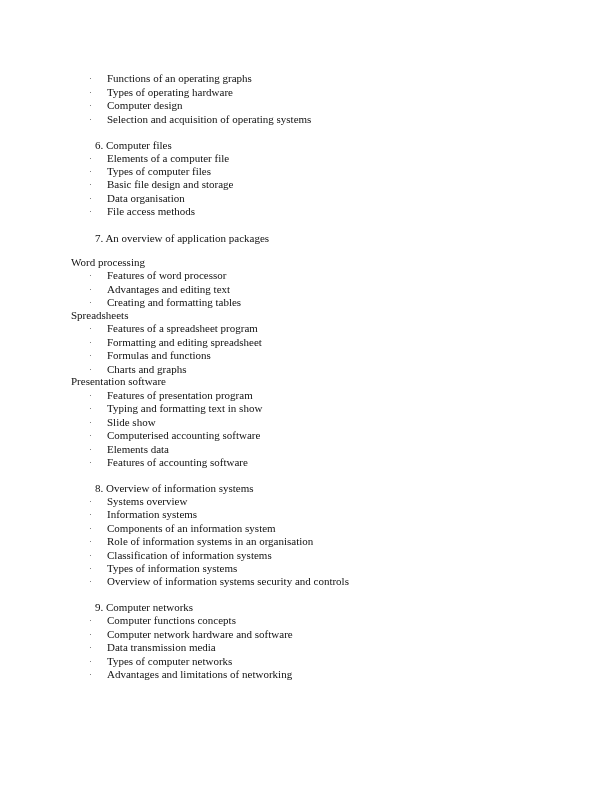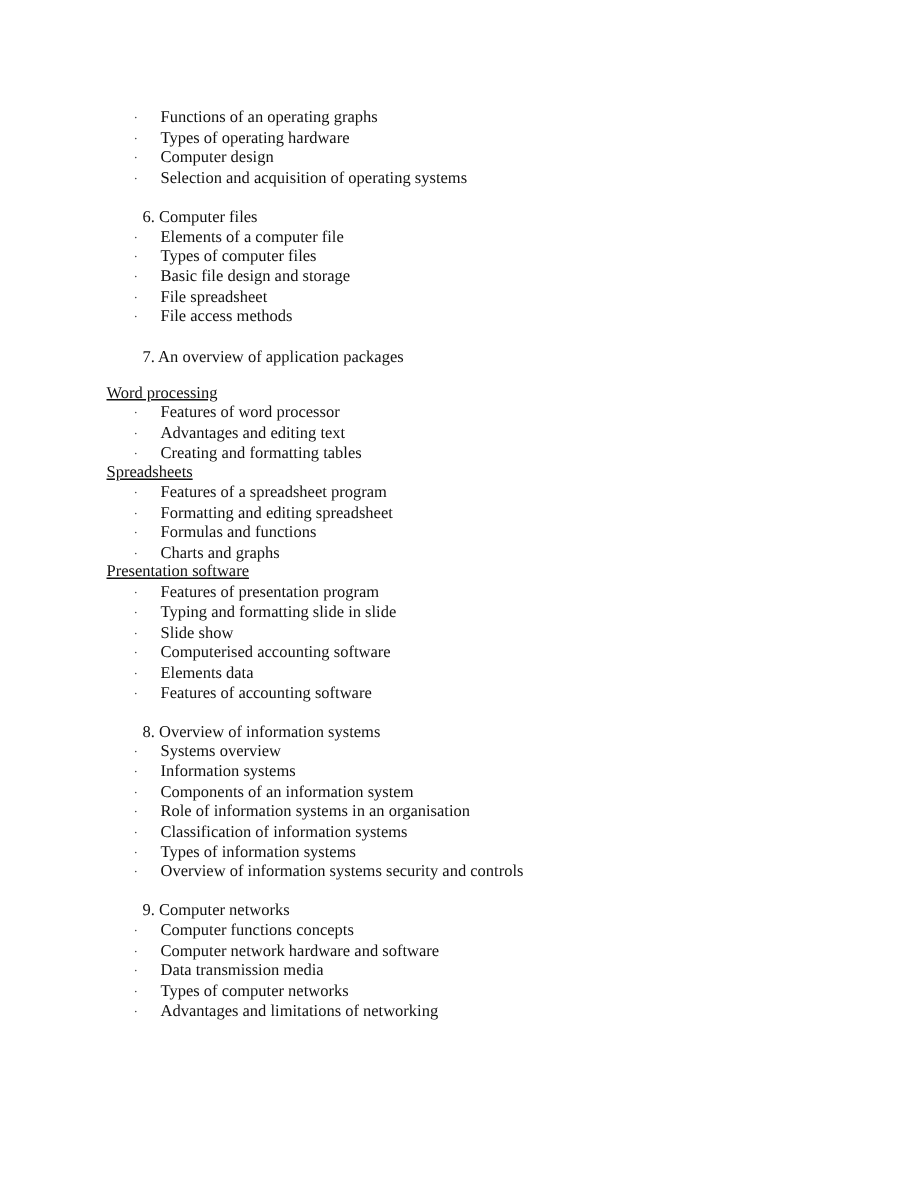--- a/index.html
+++ b/index.html
@@ -2,21 +2,21 @@
 <html><head>
   <meta charset="utf-8">
   <style>
     html, body { margin: 0; padding: 0; background: #ffffff; }
     body { width: 612px; height: 792px; position: relative; overflow: hidden;
            font-family: "Liberation Serif", "DejaVu Serif", serif; color: #111; }
     .line { position: absolute; left: 0; height: 14px; line-height: 14px; font-size: 11px; white-space: nowrap; }
     .bullet { position: absolute; left: 89px; top: 0; width: 6px; font-size: 9px; color: #444; }
     .item-text { position: absolute; left: 107px; top: 0; }
     .heading { position: absolute; left: 71px; top: 0; font-weight: normal; margin-left: 24px; }
-    .subhead { position: absolute; left: 71px; top: 0; text-decoration: underline; }
+    .subhead { position: absolute; left: 71px; top: 0; }
   </style>
 </head>
 <body>
 
 <div>
   <div class="line" style="top:71px">
       <span class="bullet">·</span>
       <span class="item-text">Functions of an operating graphs</span>
     </div>
   <div class="line" style="top:85px">
@@ -44,21 +44,21 @@
   <div class="line" style="top:164px">
       <span class="bullet">·</span>
       <span class="item-text">Types of computer files</span>
     </div>
   <div class="line" style="top:177px">
       <span class="bullet">·</span>
       <span class="item-text">Basic file design and storage</span>
     </div>
   <div class="line" style="top:191px">
       <span class="bullet">·</span>
-      <span class="item-text">File spreadsheet</span>
+      <span class="item-text">Data organisation</span>
     </div>
   <div class="line" style="top:204px">
       <span class="bullet">·</span>
       <span class="item-text">File access methods</span>
     </div>
 </div>
 
 <div>
   <div class="line" style="top:231px">
       <span class="heading">7. An overview of application packages</span>
@@ -102,21 +102,21 @@
 
   <div class="line" style="top:374px">
       <span class="subhead">Presentation software</span>
     </div>
   <div class="line" style="top:388px">
       <span class="bullet">·</span>
       <span class="item-text">Features of presentation program</span>
     </div>
   <div class="line" style="top:401px">
       <span class="bullet">·</span>
-      <span class="item-text">Typing and formatting slide in slide</span>
+      <span class="item-text">Typing and formatting text in show</span>
     </div>
   <div class="line" style="top:415px">
       <span class="bullet">·</span>
       <span class="item-text">Slide show</span>
     </div>
   <div class="line" style="top:428px">
       <span class="bullet">·</span>
       <span class="item-text">Computerised accounting software</span>
     </div>
   <div class="line" style="top:442px">

